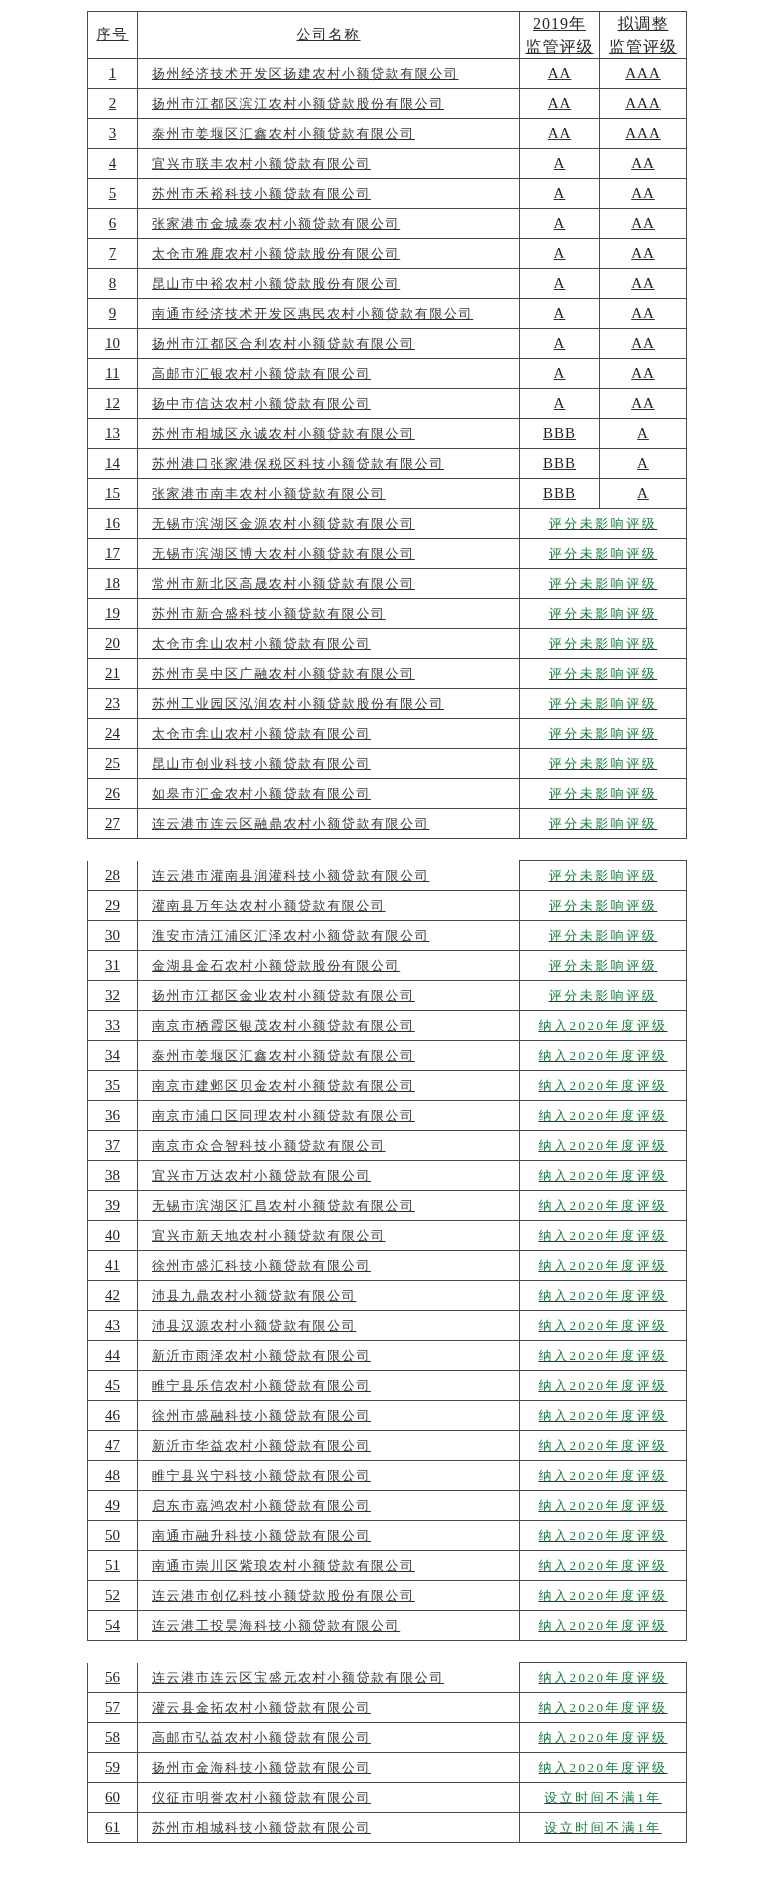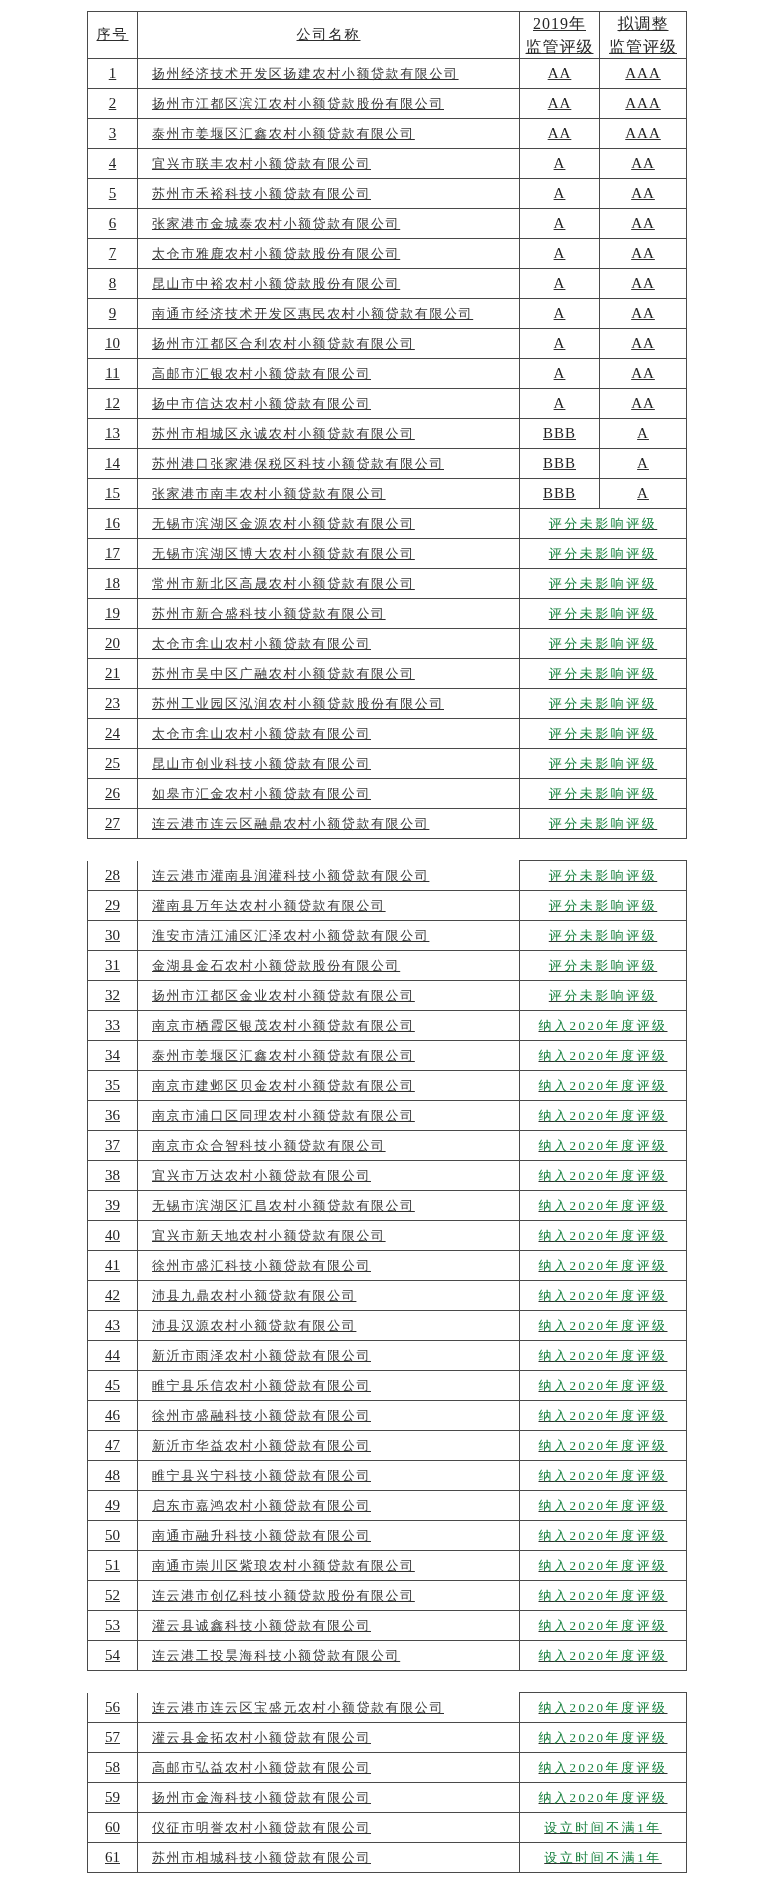--- a/index.html
+++ b/index.html
@@ -377,25 +377,20 @@
             <td class="cell-no">51</td>
             <td class="cell-name">南通市崇川区紫琅农村小额贷款有限公司</td>
             <td class="cell-merged" colspan="2">纳入2020年度评级</td>
           </tr>
           <tr>
             <td class="cell-no">52</td>
             <td class="cell-name">连云港市创亿科技小额贷款股份有限公司</td>
             <td class="cell-merged" colspan="2">纳入2020年度评级</td>
           </tr>
           <tr>
-            <td class="cell-no">53</td>
-            <td class="cell-name">灌云县诚鑫科技小额贷款有限公司</td>
-            <td class="cell-merged" colspan="2">纳入2020年度评级</td>
-          </tr>
-          <tr>
             <td class="cell-no">54</td>
             <td class="cell-name">连云港工投昊海科技小额贷款有限公司</td>
             <td class="cell-merged" colspan="2">纳入2020年度评级</td>
           </tr>
         </tbody>
       </table>
       <table class="rating-table cont">
         <colgroup>
           <col class="col-no">
           <col class="col-name">

